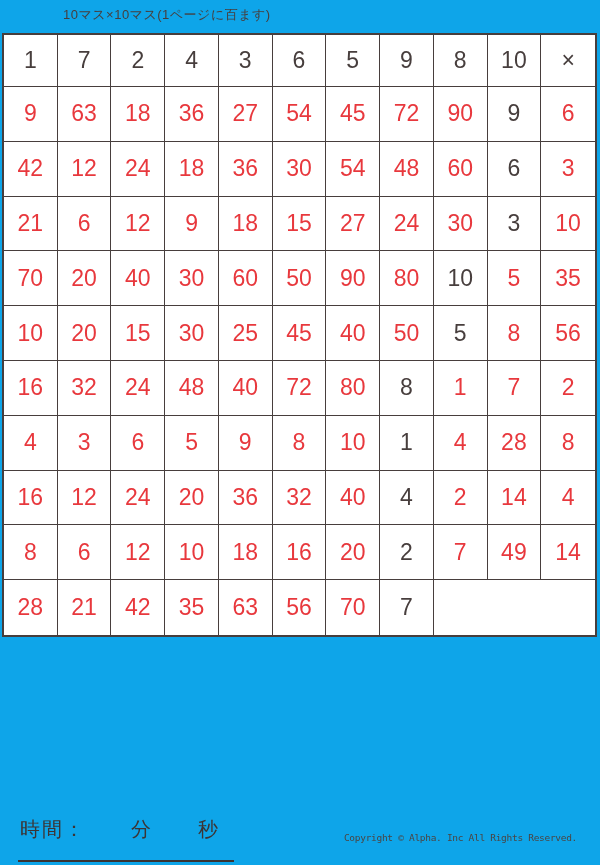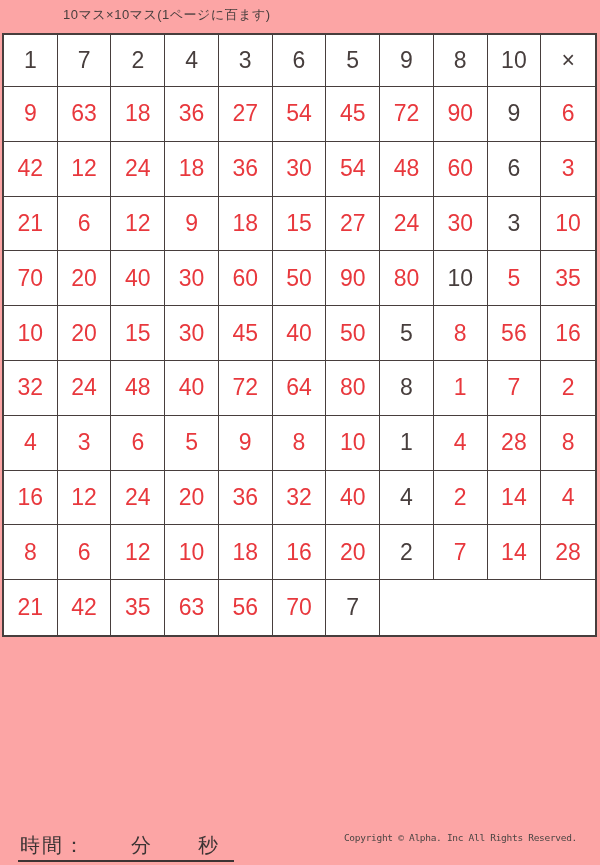--- a/index.html
+++ b/index.html
@@ -2,21 +2,21 @@
 <html><head>
 <meta charset="utf-8">
 <style>
   * { margin: 0; padding: 0; box-sizing: border-box; }
   html, body { background: #ffffff; }
   body { font-family: "Liberation Sans", sans-serif; }
   .page {
     position: relative;
     width: 600px;
     height: 865px;
-    background: #fca5a5;
+    background: #0ea5e9;
     overflow: hidden;
     color: #473e3d;
   }
   .sheet-title {
     position: absolute;
     left: 63px;
     top: 6px;
     font-size: 13px;
     letter-spacing: 0.5px;
     color: #473e3d;
@@ -50,21 +50,21 @@
   .time-line {
     position: absolute;
     left: 18px;
     top: 837px;
     width: 216px;
     height: 25px;
     border-bottom: 2px solid #3c3434;
     display: flex;
     justify-content: space-between;
     align-items: flex-end;
-    padding: 0 14px 1px 2px;
+    padding: 0 14px 17px 2px;
     font-size: 20px;
     color: #3c3434;
     letter-spacing: 2px;
   }
   .page-indicator {
     position: absolute;
     left: 248px;
     top: 846px;
     font-size: 12.5px;
     color: #3c3434;
@@ -145,33 +145,33 @@
       <div class="cell red">50</div>
       <div class="cell red">90</div>
       <div class="cell red">80</div>
       <div class="cell">10</div>
       <div class="cell red">5</div>
       <div class="cell red">35</div>
       <div class="cell red">10</div>
       <div class="cell red">20</div>
       <div class="cell red">15</div>
       <div class="cell red">30</div>
+      <div class="cell red">25</div>
       <div class="cell red">45</div>
       <div class="cell red">40</div>
       <div class="cell red">50</div>
       <div class="cell">5</div>
       <div class="cell red">8</div>
       <div class="cell red">56</div>
       <div class="cell red">16</div>
       <div class="cell red">32</div>
       <div class="cell red">24</div>
       <div class="cell red">48</div>
       <div class="cell red">40</div>
       <div class="cell red">72</div>
-      <div class="cell red">64</div>
       <div class="cell red">80</div>
       <div class="cell">8</div>
       <div class="cell red">1</div>
       <div class="cell red">7</div>
       <div class="cell red">2</div>
       <div class="cell red">4</div>
       <div class="cell red">3</div>
       <div class="cell red">6</div>
       <div class="cell red">5</div>
       <div class="cell red">9</div>
@@ -194,20 +194,21 @@
       <div class="cell red">4</div>
       <div class="cell red">8</div>
       <div class="cell red">6</div>
       <div class="cell red">12</div>
       <div class="cell red">10</div>
       <div class="cell red">18</div>
       <div class="cell red">16</div>
       <div class="cell red">20</div>
       <div class="cell">2</div>
       <div class="cell red">7</div>
+      <div class="cell red">49</div>
       <div class="cell red">14</div>
       <div class="cell red">28</div>
       <div class="cell red">21</div>
       <div class="cell red">42</div>
       <div class="cell red">35</div>
       <div class="cell red">63</div>
       <div class="cell red">56</div>
       <div class="cell red">70</div>
       <div class="cell">7</div>
     </div>

